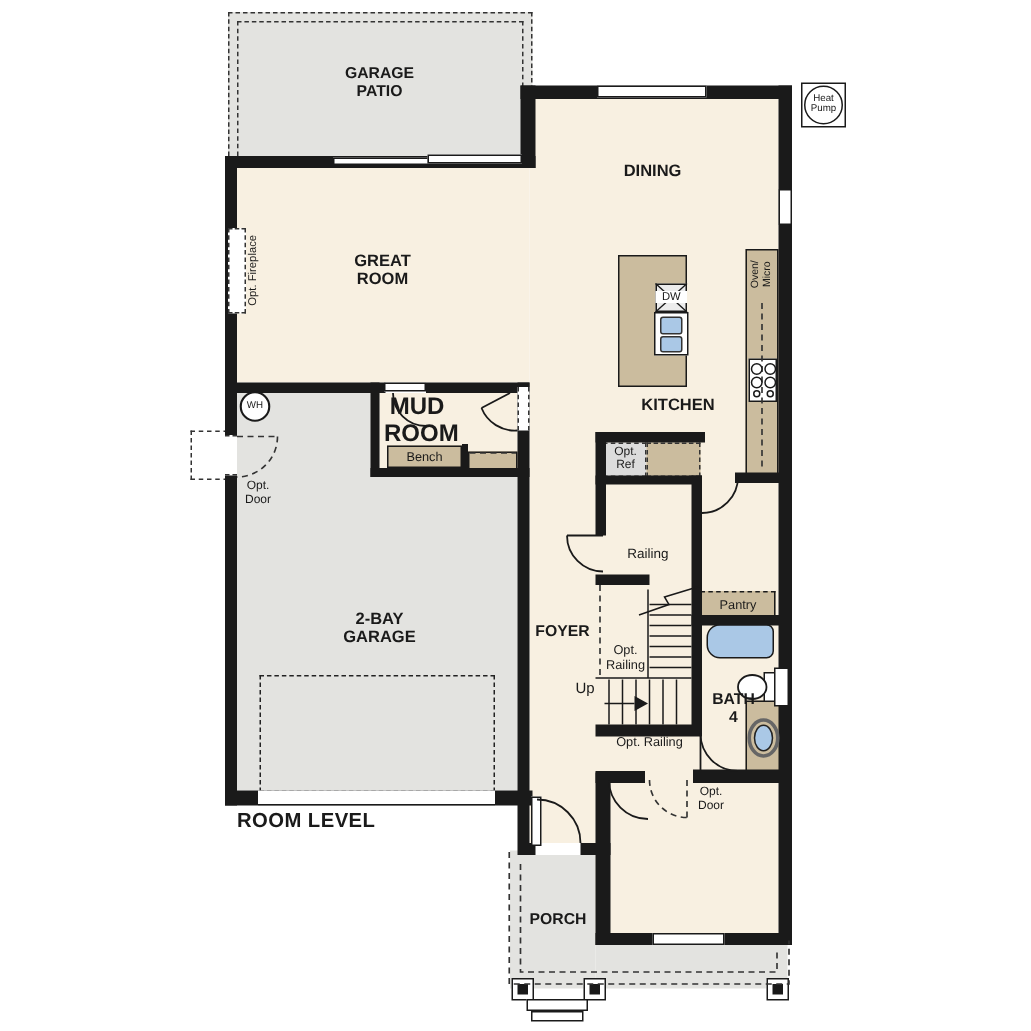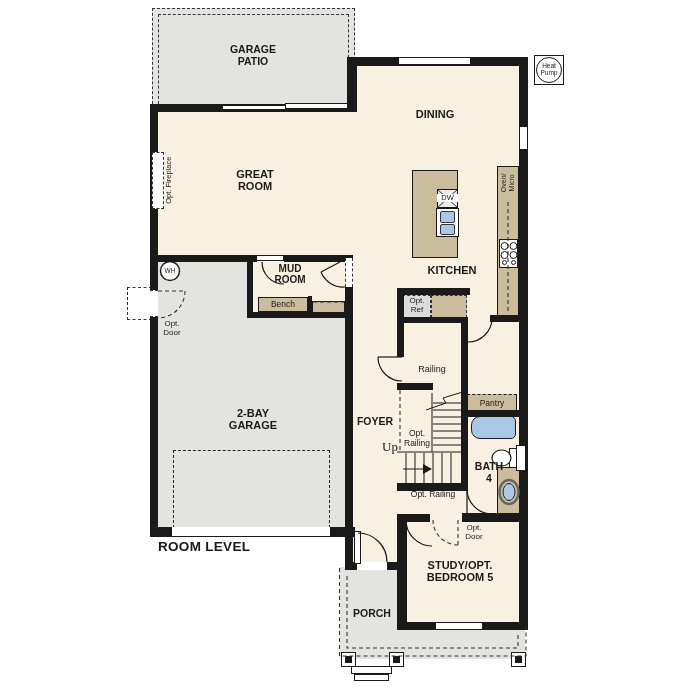--- a/index.html
+++ b/index.html
@@ -189,29 +189,28 @@
 
   <div class="lbl" style="left:218px;top:44px;width:70px;font-size:10.5px;">GARAGE PATIO</div>
   <div class="lbl sm" style="left:534px;top:62px;width:30px;font-size:6.5px;">Heat Pump</div>
   <div class="lbl" style="left:400px;top:108px;width:70px;font-size:11px;">DINING</div>
   <div class="lbl" style="left:230px;top:168px;width:50px;font-size:11px;">GREAT ROOM</div>
   <div class="lbl sm rot" style="left:139px;top:176px;width:60px;font-size:7.5px;">Opt. Fireplace</div>
   <div class="lbl sm rot" style="left:490px;top:175px;width:36px;font-size:7px;">Oven/ Micro</div>
   <div class="lbl sm" style="left:437px;top:194px;width:21px;font-size:7.5px;background:#fff;z-index:61;">DW</div>
   <div class="lbl" style="left:417px;top:264px;width:70px;font-size:11px;">KITCHEN</div>
   <div class="lbl sm" style="left:160px;top:267px;width:20px;font-size:6.5px;">WH</div>
-  <div class="lbl" style="left:268px;top:263px;width:44px;font-size:10px;">MUD ROOM</div>
+  <div class="lbl" style="left:256px;top:263px;width:44px;font-size:16px;">MUD ROOM</div>
   <div class="lbl sm" style="left:260px;top:300px;width:46px;font-size:8.5px;">Bench</div>
   <div class="lbl sm" style="left:158px;top:320px;width:28px;font-size:8px;">Opt. Door</div>
   <div class="lbl sm" style="left:404px;top:297px;width:26px;font-size:8px;text-align:center;">Opt. Ref</div>
   <div class="lbl sm" style="left:407px;top:364px;width:50px;font-size:9px;">Railing</div>
   <div class="lbl sm" style="left:467px;top:399px;width:50px;font-size:8.5px;">Pantry</div>
   <div class="lbl" style="left:352px;top:416px;width:46px;font-size:10.5px;">FOYER</div>
   <div class="lbl sm" style="left:399px;top:429px;width:36px;font-size:8.5px;">Opt. Railing</div>
-  <div class="lbl sm" style="left:380px;top:440px;width:20px;font-size:13px;font-family:Liberation Serif, serif;">Up</div>
+  <div class="lbl sm" style="left:380px;top:454px;width:20px;font-size:10px;">Up</div>
   <div class="lbl sm" style="left:398px;top:490px;width:70px;font-size:8.5px;">Opt. Railing</div>
   <div class="lbl" style="left:471px;top:461px;width:36px;font-size:10.5px;">BATH 4</div>
   <div class="lbl" style="left:225px;top:407px;width:56px;font-size:11px;">2-BAY GARAGE</div>
   <div class="lbl" style="left:158px;top:539px;width:110px;font-size:13.5px;text-align:left;letter-spacing:0.3px;">ROOM LEVEL</div>
   <div class="lbl sm" style="left:460px;top:524px;width:28px;font-size:8px;">Opt. Door</div>
-  <div class="lbl" style="left:421px;top:559px;width:78px;font-size:11px;">STUDY/OPT. BEDROOM 5</div>
   <div class="lbl" style="left:348px;top:608px;width:48px;font-size:10.5px;">PORCH</div>
 </div>
 
 </body></html>

